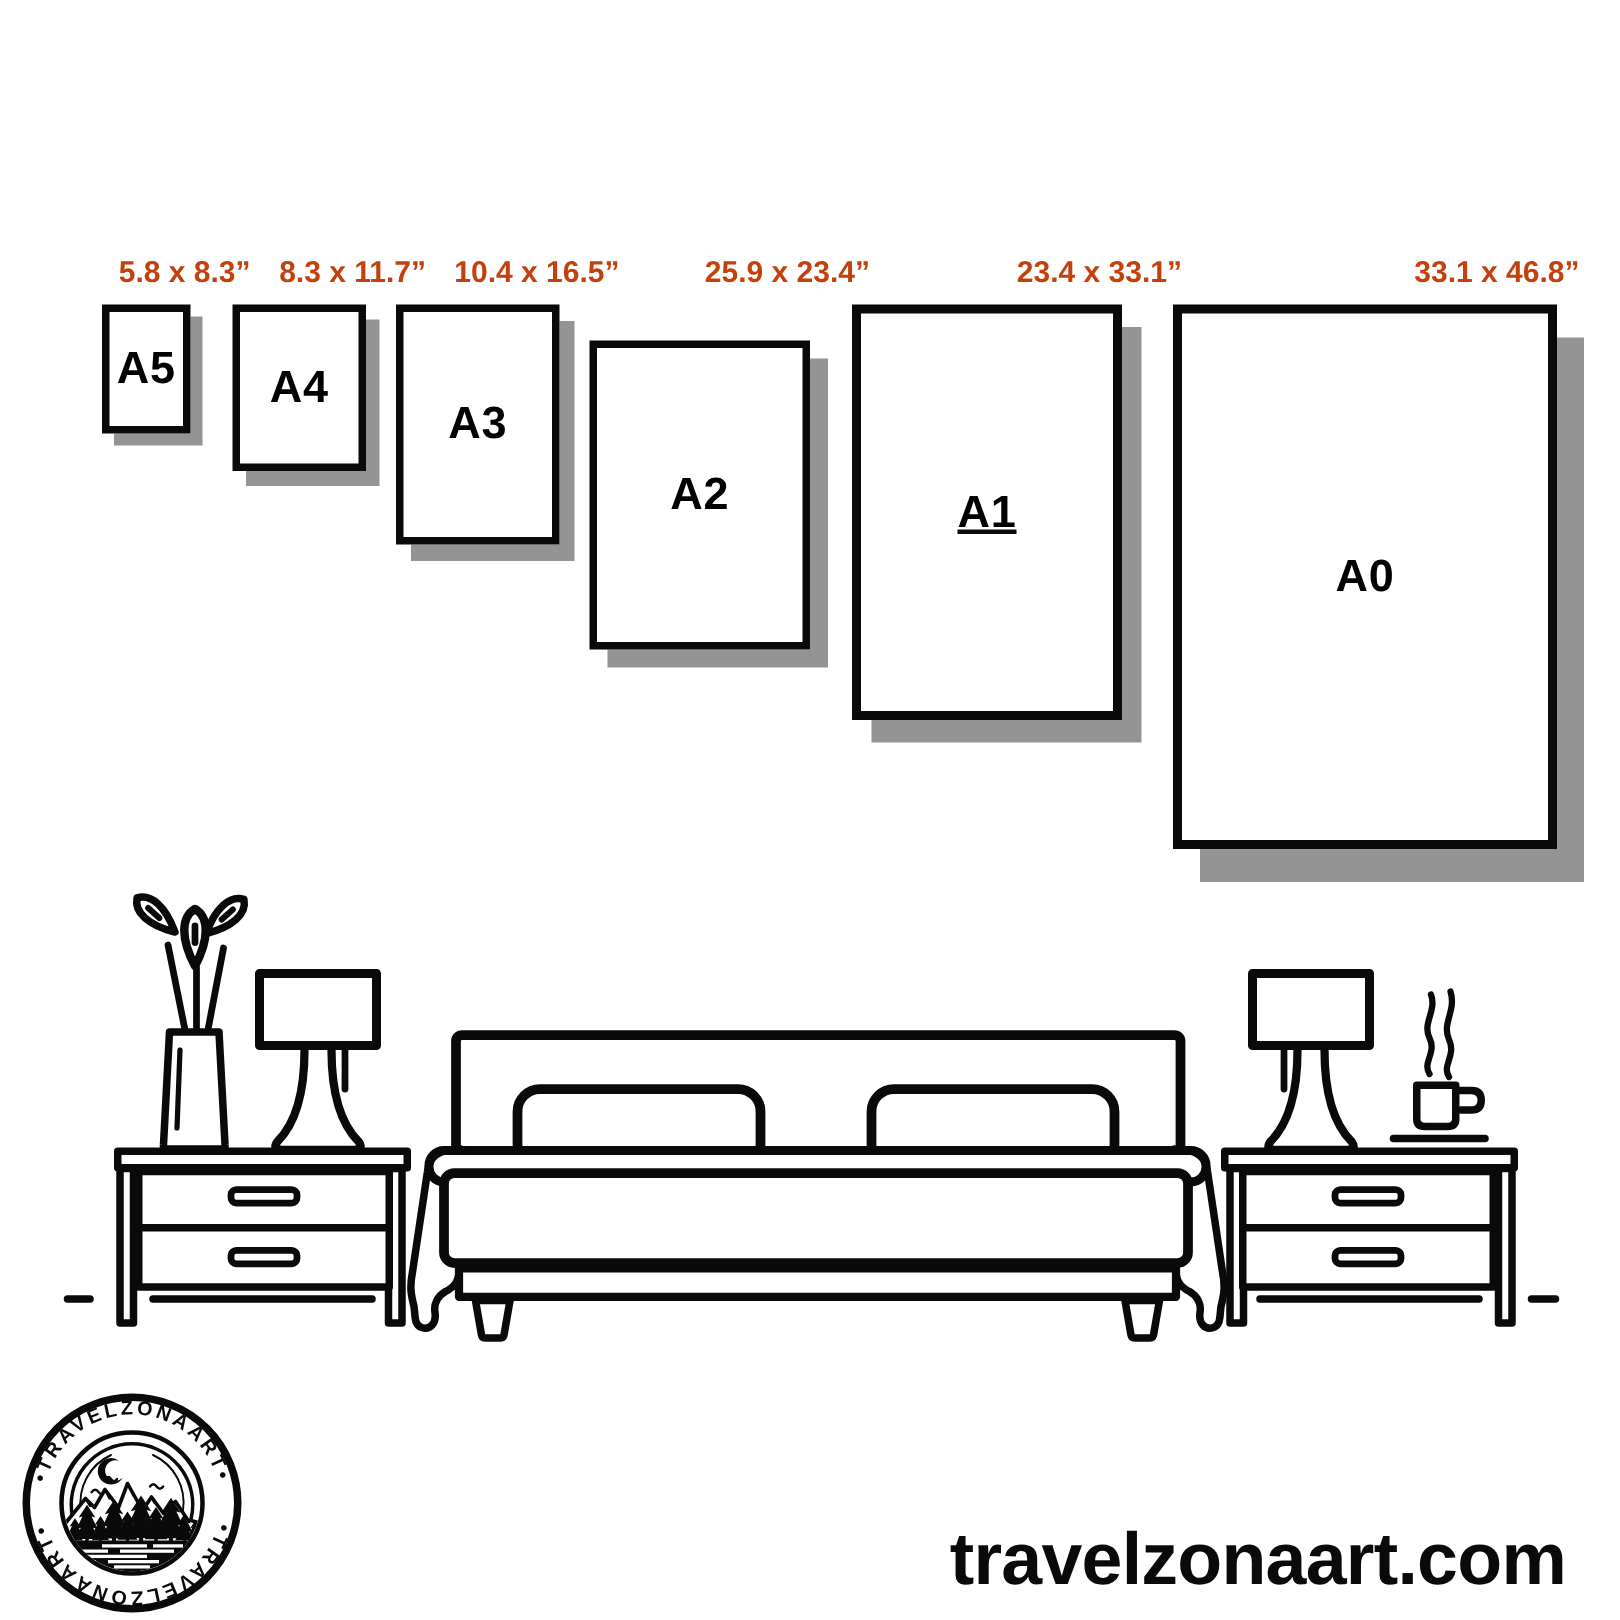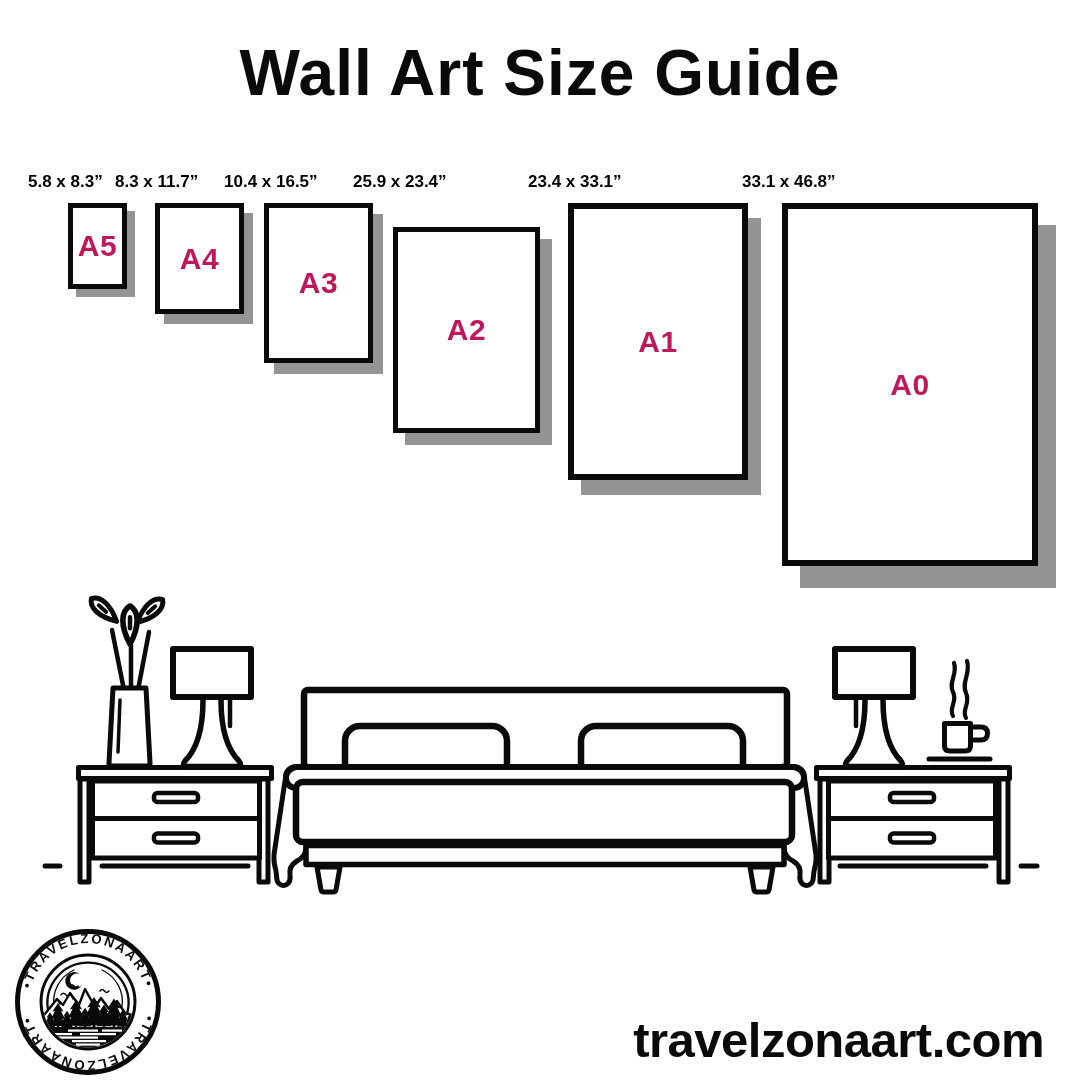--- a/index.html
+++ b/index.html
@@ -1,56 +1,55 @@
 <!DOCTYPE html>
 <html><head>
 <meta charset="utf-8">
 <style>
   html,body{margin:0;padding:0;background:#fff;}
   #page{position:relative;width:1080px;height:1080px;background:#fff;overflow:hidden;
         font-family:"Liberation Sans",sans-serif;color:#0a0a0a;}
   #title{position:absolute;top:36px;left:0;width:100%;margin:0;text-align:center;
          font-size:64px;font-weight:700;letter-spacing:1px;color:#0a0a0a;}
-  .dim-label{position:absolute;text-align:left;font-size:17px;font-weight:700;
-             line-height:24px;white-space:nowrap;color:#000000;}
+  .dim-label{position:absolute;text-align:right;font-size:20px;font-weight:700;
+             line-height:24px;white-space:nowrap;color:#c2410c;}
   .frame{position:absolute;box-sizing:border-box;border-style:solid;border-color:#0a0a0a;
          background:#fff;display:flex;align-items:center;justify-content:center;}
-  .frame-code{font-size:30px;font-weight:700;letter-spacing:0.5px;color:#be185d;text-align:center;}
+  .frame-code{font-size:30px;font-weight:700;letter-spacing:0.5px;color:#000000;text-align:center;}
   #scene-svg{position:absolute;left:40px;top:585px;}
   #logo-svg{position:absolute;left:12px;top:926px;}
   #website{position:absolute;right:36px;top:1000px;font-size:49px;font-weight:700;
            letter-spacing:-0.5px;color:#0a0a0a;margin-top:12px;}
   svg text{font-family:"Liberation Sans",sans-serif;}
 </style>
 </head>
 <body>
 
 <div id="page">
 
-  <h1 id="title">Wall Art Size Guide</h1>
 
   <div id="frames">
       <div class="dim-label" style="left: 28px; top: 170px; width: 139px;">5.8 x 8.3”</div>
       <div class="frame" style="left: 68px; top: 203px; width: 59px; height: 86px; border-width: 5px; box-shadow: rgb(148, 148, 148) 8px 8px 0px;">
         <span class="frame-code">A5</span>
       </div>
       <div class="dim-label" style="left: 115px; top: 170px; width: 169px;">8.3 x 11.7”</div>
       <div class="frame" style="left: 155px; top: 203px; width: 89px; height: 111px; border-width: 5px; box-shadow: rgb(148, 148, 148) 9px 10px 0px;">
         <span class="frame-code">A4</span>
       </div>
       <div class="dim-label" style="left: 224px; top: 170px; width: 189px;">10.4 x 16.5”</div>
       <div class="frame" style="left: 264px; top: 203px; width: 109px; height: 160px; border-width: 5px; box-shadow: rgb(148, 148, 148) 10px 11px 0px;">
         <span class="frame-code">A3</span>
       </div>
       <div class="dim-label" style="left: 353px; top: 170px; width: 227px;">25.9 x 23.4”</div>
       <div class="frame" style="left: 393px; top: 203px; width: 147px; height: 206px; border-width: 5px; box-shadow: rgb(148, 148, 148) 12px 12px 0px; margin-top: 24px;">
         <span class="frame-code">A2</span>
       </div>
       <div class="dim-label" style="left: 528px; top: 170px; width: 260px;">23.4 x 33.1”</div>
-      <div class="frame" style="left: 568px; top: 203px; width: 180px; height: 277px; border-width: 6px; box-shadow: rgb(148, 148, 148) 13px 15px 0px;">
+      <div class="frame" style="left: 568px; top: 203px; width: 180px; height: 277px; border-width: 6px; box-shadow: rgb(148, 148, 148) 13px 15px 0px; text-decoration: underline;">
         <span class="frame-code">A1</span>
       </div>
       <div class="dim-label" style="left: 742px; top: 170px; width: 311px;">33.1 x 46.8”</div>
       <div class="frame" style="left: 782px; top: 203px; width: 256px; height: 363px; border-width: 6px; box-shadow: rgb(148, 148, 148) 18px 22px 0px;">
         <span class="frame-code">A0</span>
       </div>
     </div>
 
   <svg id="scene-svg" width="1000" height="320" viewBox="40 585 1000 320">
     <g stroke="#0a0a0a" fill="none" stroke-linecap="round" stroke-linejoin="round">

